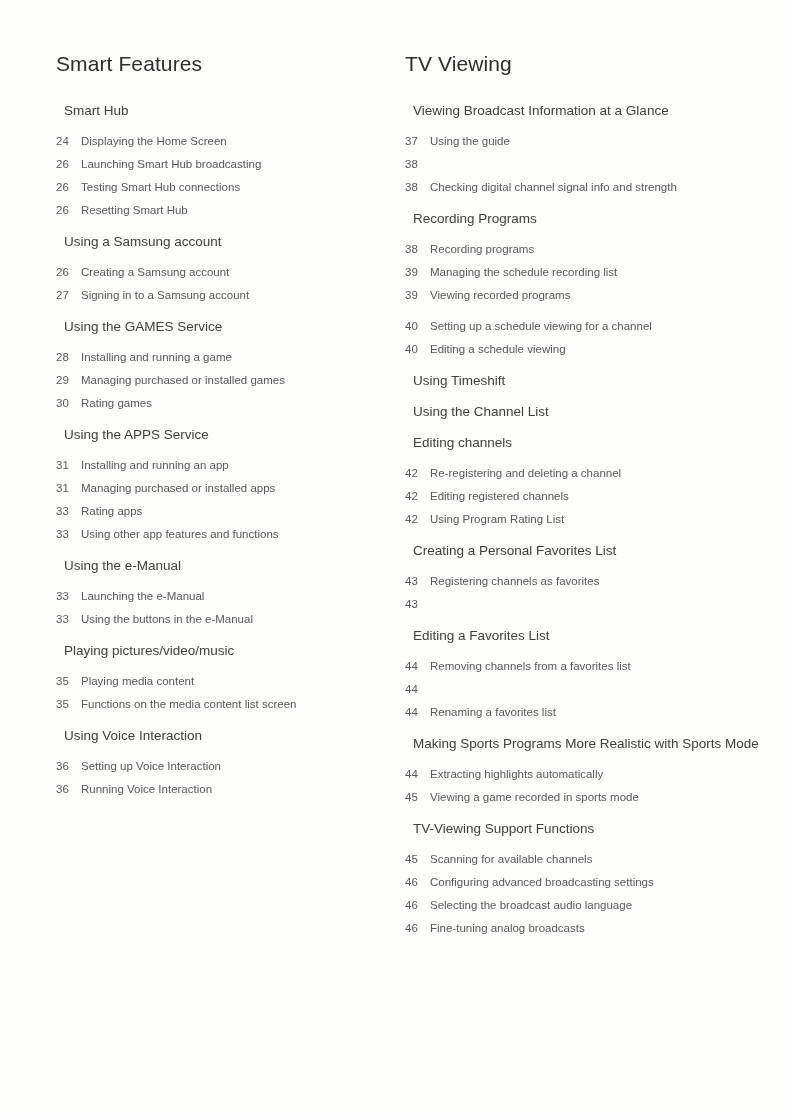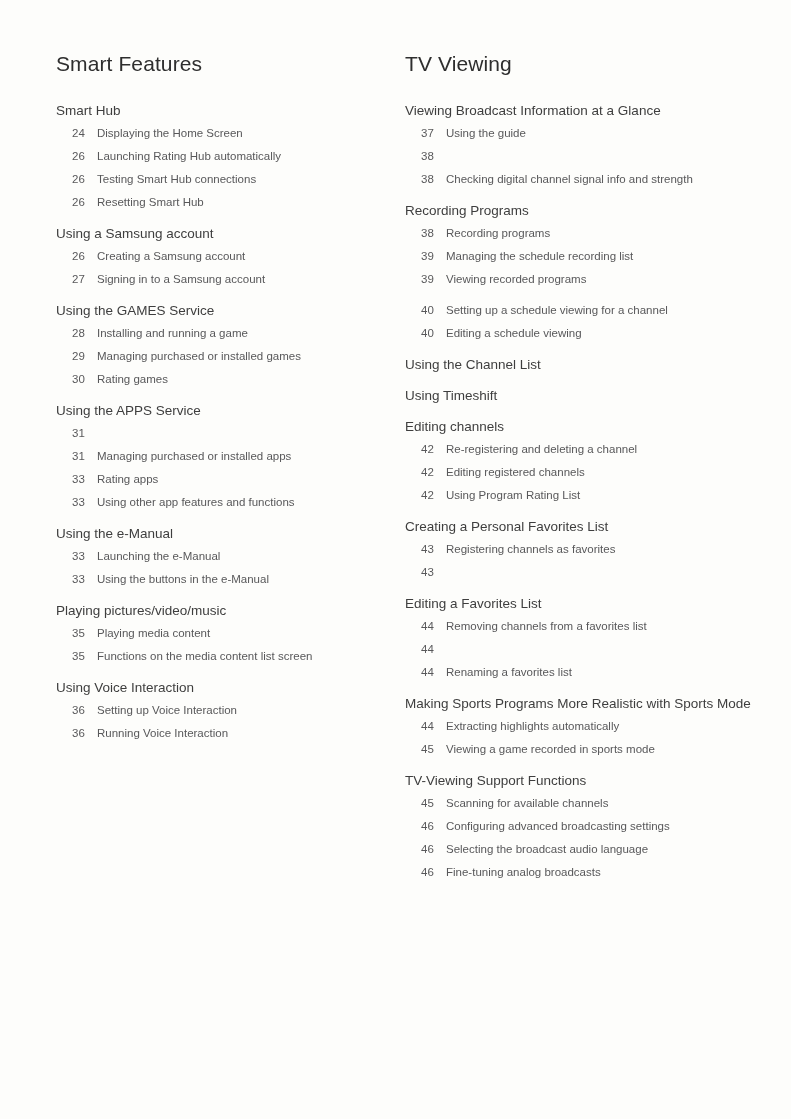--- a/index.html
+++ b/index.html
@@ -30,59 +30,58 @@
     font-size: 21px;
     font-weight: 500;
     line-height: 28px;
     letter-spacing: 0.1px;
     color: #2e2e2e;
   }
   .toc-section {
     margin: 0 0 8px 0;
   }
   .section-heading {
-    margin: 0;
+    margin: 8px;
     font-size: 13.5px;
     font-weight: 400;
     line-height: 23px;
     color: #3e3e3e;
     cursor: default;
   }
   .toc-item {
     display: flex;
     align-items: baseline;
     line-height: 23px;
     font-size: 11.5px;
     color: #58585a;
     cursor: default;
   }
   .toc-num {
     flex: 0 0 25px;
-    margin-left: 16px;
     color: #58585a;
   }
   .toc-label {
     flex: 1 1 auto;
   }
 </style>
 </head>
 <body>
 
 <div class="page" id="columns">
     <div class="toc-column col-0">
       <h1 class="col-title">Smart Features</h1>
       <div class="toc-section">
         <h2 class="section-heading">Smart Hub</h2>
         <div class="toc-item">
           <span class="toc-num">24</span>
           <span class="toc-label">Displaying the Home Screen</span>
         </div>
         <div class="toc-item">
           <span class="toc-num">26</span>
-          <span class="toc-label">Launching Rating Hub automatically</span>
+          <span class="toc-label">Launching Smart Hub broadcasting</span>
         </div>
         <div class="toc-item">
           <span class="toc-num">26</span>
           <span class="toc-label">Testing Smart Hub connections</span>
         </div>
         <div class="toc-item">
           <span class="toc-num">26</span>
           <span class="toc-label">Resetting Smart Hub</span>
         </div>
       </div>
@@ -109,20 +108,21 @@
         </div>
         <div class="toc-item">
           <span class="toc-num">30</span>
           <span class="toc-label">Rating games</span>
         </div>
       </div>
       <div class="toc-section">
         <h2 class="section-heading">Using the APPS Service</h2>
         <div class="toc-item">
           <span class="toc-num">31</span>
+          <span class="toc-label">Installing and running an app</span>
         </div>
         <div class="toc-item">
           <span class="toc-num">31</span>
           <span class="toc-label">Managing purchased or installed apps</span>
         </div>
         <div class="toc-item">
           <span class="toc-num">33</span>
           <span class="toc-label">Rating apps</span>
         </div>
         <div class="toc-item">
@@ -199,24 +199,24 @@
         <div class="toc-item">
           <span class="toc-num">40</span>
           <span class="toc-label">Setting up a schedule viewing for a channel</span>
         </div>
         <div class="toc-item">
           <span class="toc-num">40</span>
           <span class="toc-label">Editing a schedule viewing</span>
         </div>
       </div>
       <div class="toc-section">
+        <h2 class="section-heading">Using Timeshift</h2>
+      </div>
+      <div class="toc-section">
         <h2 class="section-heading">Using the Channel List</h2>
-      </div>
-      <div class="toc-section">
-        <h2 class="section-heading">Using Timeshift</h2>
       </div>
       <div class="toc-section">
         <h2 class="section-heading">Editing channels</h2>
         <div class="toc-item">
           <span class="toc-num">42</span>
           <span class="toc-label">Re-registering and deleting a channel</span>
         </div>
         <div class="toc-item">
           <span class="toc-num">42</span>
           <span class="toc-label">Editing registered channels</span>

